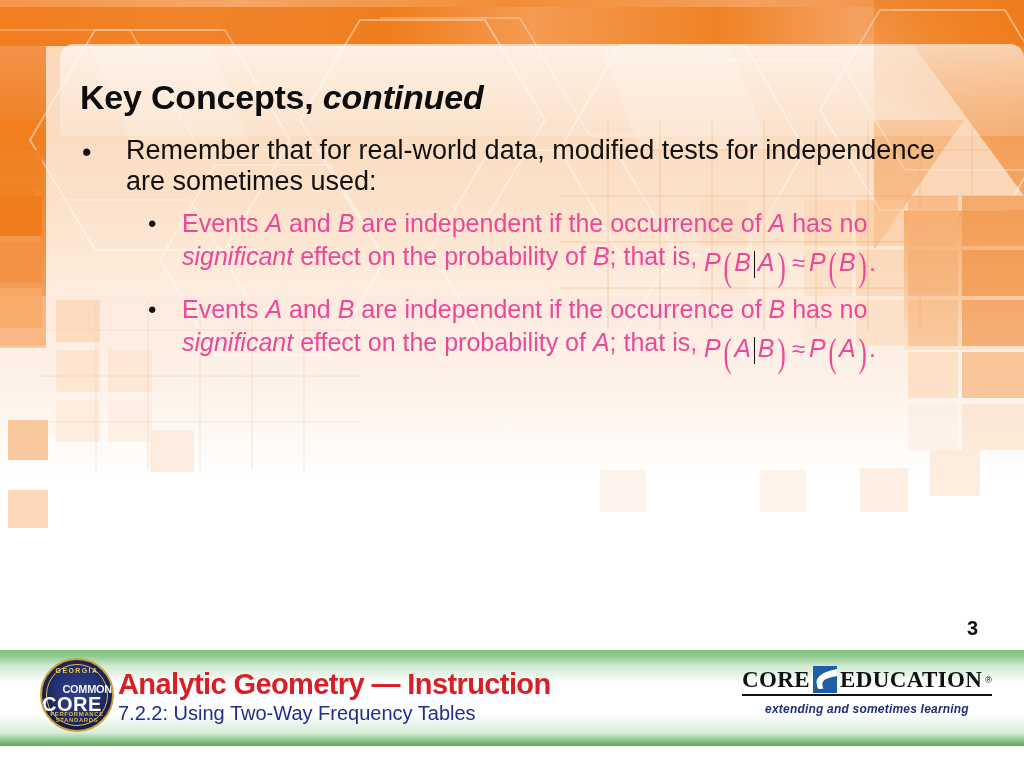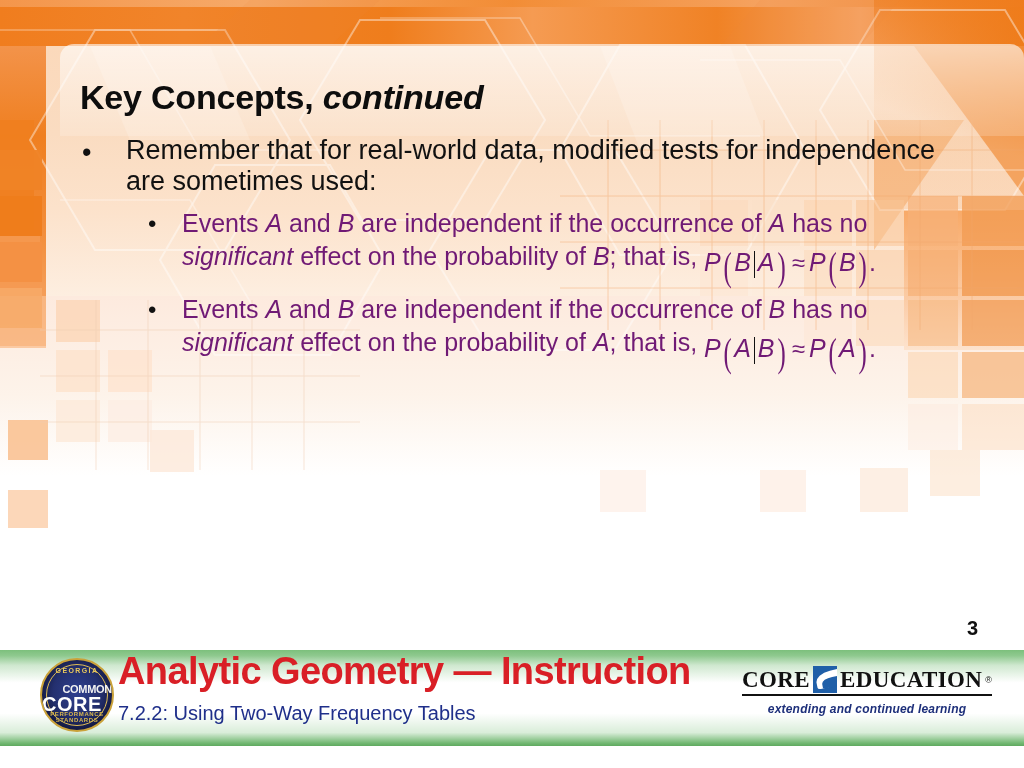--- a/index.html
+++ b/index.html
@@ -76,21 +76,21 @@
 
   .body{position:absolute;left:78px;top:135px;width:900px;}
 
   .l1{display:flex;align-items:flex-start;margin-bottom:2px;}
   .l1 .bul{width:44px;flex:0 0 44px;font-size:27px;line-height:34px;color:#111;text-align:left;padding-left:4px;}
   .l1 .txt{font-size:27px;line-height:31px;color:#111;max-width:810px;}
 
   .l2wrap{margin-top:10px;margin-left:70px;}
   .l2{display:flex;align-items:flex-start;margin-bottom:14px;}
   .l2 .bul{width:34px;flex:0 0 34px;font-size:24px;line-height:33px;color:#111;}
-  .l2 .txt{font-size:25px;line-height:33px;color:#701a75;max-width:790px;}
+  .l2 .txt{font-size:25px;line-height:33px;color:#ec4899;max-width:790px;}
 
   .it{font-style:italic;}
   .mv{font-style:italic;}
 
   
   .math{display:inline-block;vertical-align:-6px;white-space:nowrap;font-size:25px;}
   .math .fn{font-style:italic;}
   .math .par{
     display:inline-block;font-size:40px;line-height:0;vertical-align:-9px;
     transform:scaleX(.62);font-family:"Liberation Serif",serif;font-weight:300;
@@ -136,22 +136,22 @@
   .seal .cc2{
     position:absolute;left:0;top:33px;width:100%;text-align:left;
     font-size:20px;color:#ffffff;font-weight:bold;letter-spacing:.5px;
   }
   .seal .ga{
     position:absolute;left:0;bottom:7px;width:100%;text-align:center;
     font-size:6px;color:#d8b64c;font-weight:bold;letter-spacing:.6px;
   }
 
   .f-title{
-    position:absolute;left:118px;top:0;
-    font-size:38px;font-weight:bold;color:#d91f26;
+    position:absolute;left:118px;top:18px;
+    font-size:29px;font-weight:bold;color:#d91f26;
     letter-spacing:-.6px;white-space:nowrap;
     font-family:"Liberation Sans", sans-serif;
   }
   .f-sub{
     position:absolute;left:118px;top:52px;
     font-size:20px;color:#1f2f8a;white-space:nowrap;
   }
 
   .walch{position:absolute;left:742px;top:16px;width:250px;height:60px;}
   .walch-row{display:flex;align-items:center;justify-content:center;gap:3px;}
@@ -361,19 +361,19 @@
       <div class="f-sub">7.2.2: Using Two-Way Frequency Tables</div>
 
       <div class="walch">
         <div class="walch-row">
           <span class="walch-w">CORE</span>
           <span class="walch-mark"></span>
           <span class="walch-e">EDUCATION</span>
           <span class="walch-reg">®</span>
         </div>
         <div class="walch-line"></div>
-        <div class="walch-tag">extending and continued learning</div>
+        <div class="walch-tag">extending and sometimes learning</div>
       </div>
 
     </div>
   </div>
 
 </div>
 
 </body></html>

